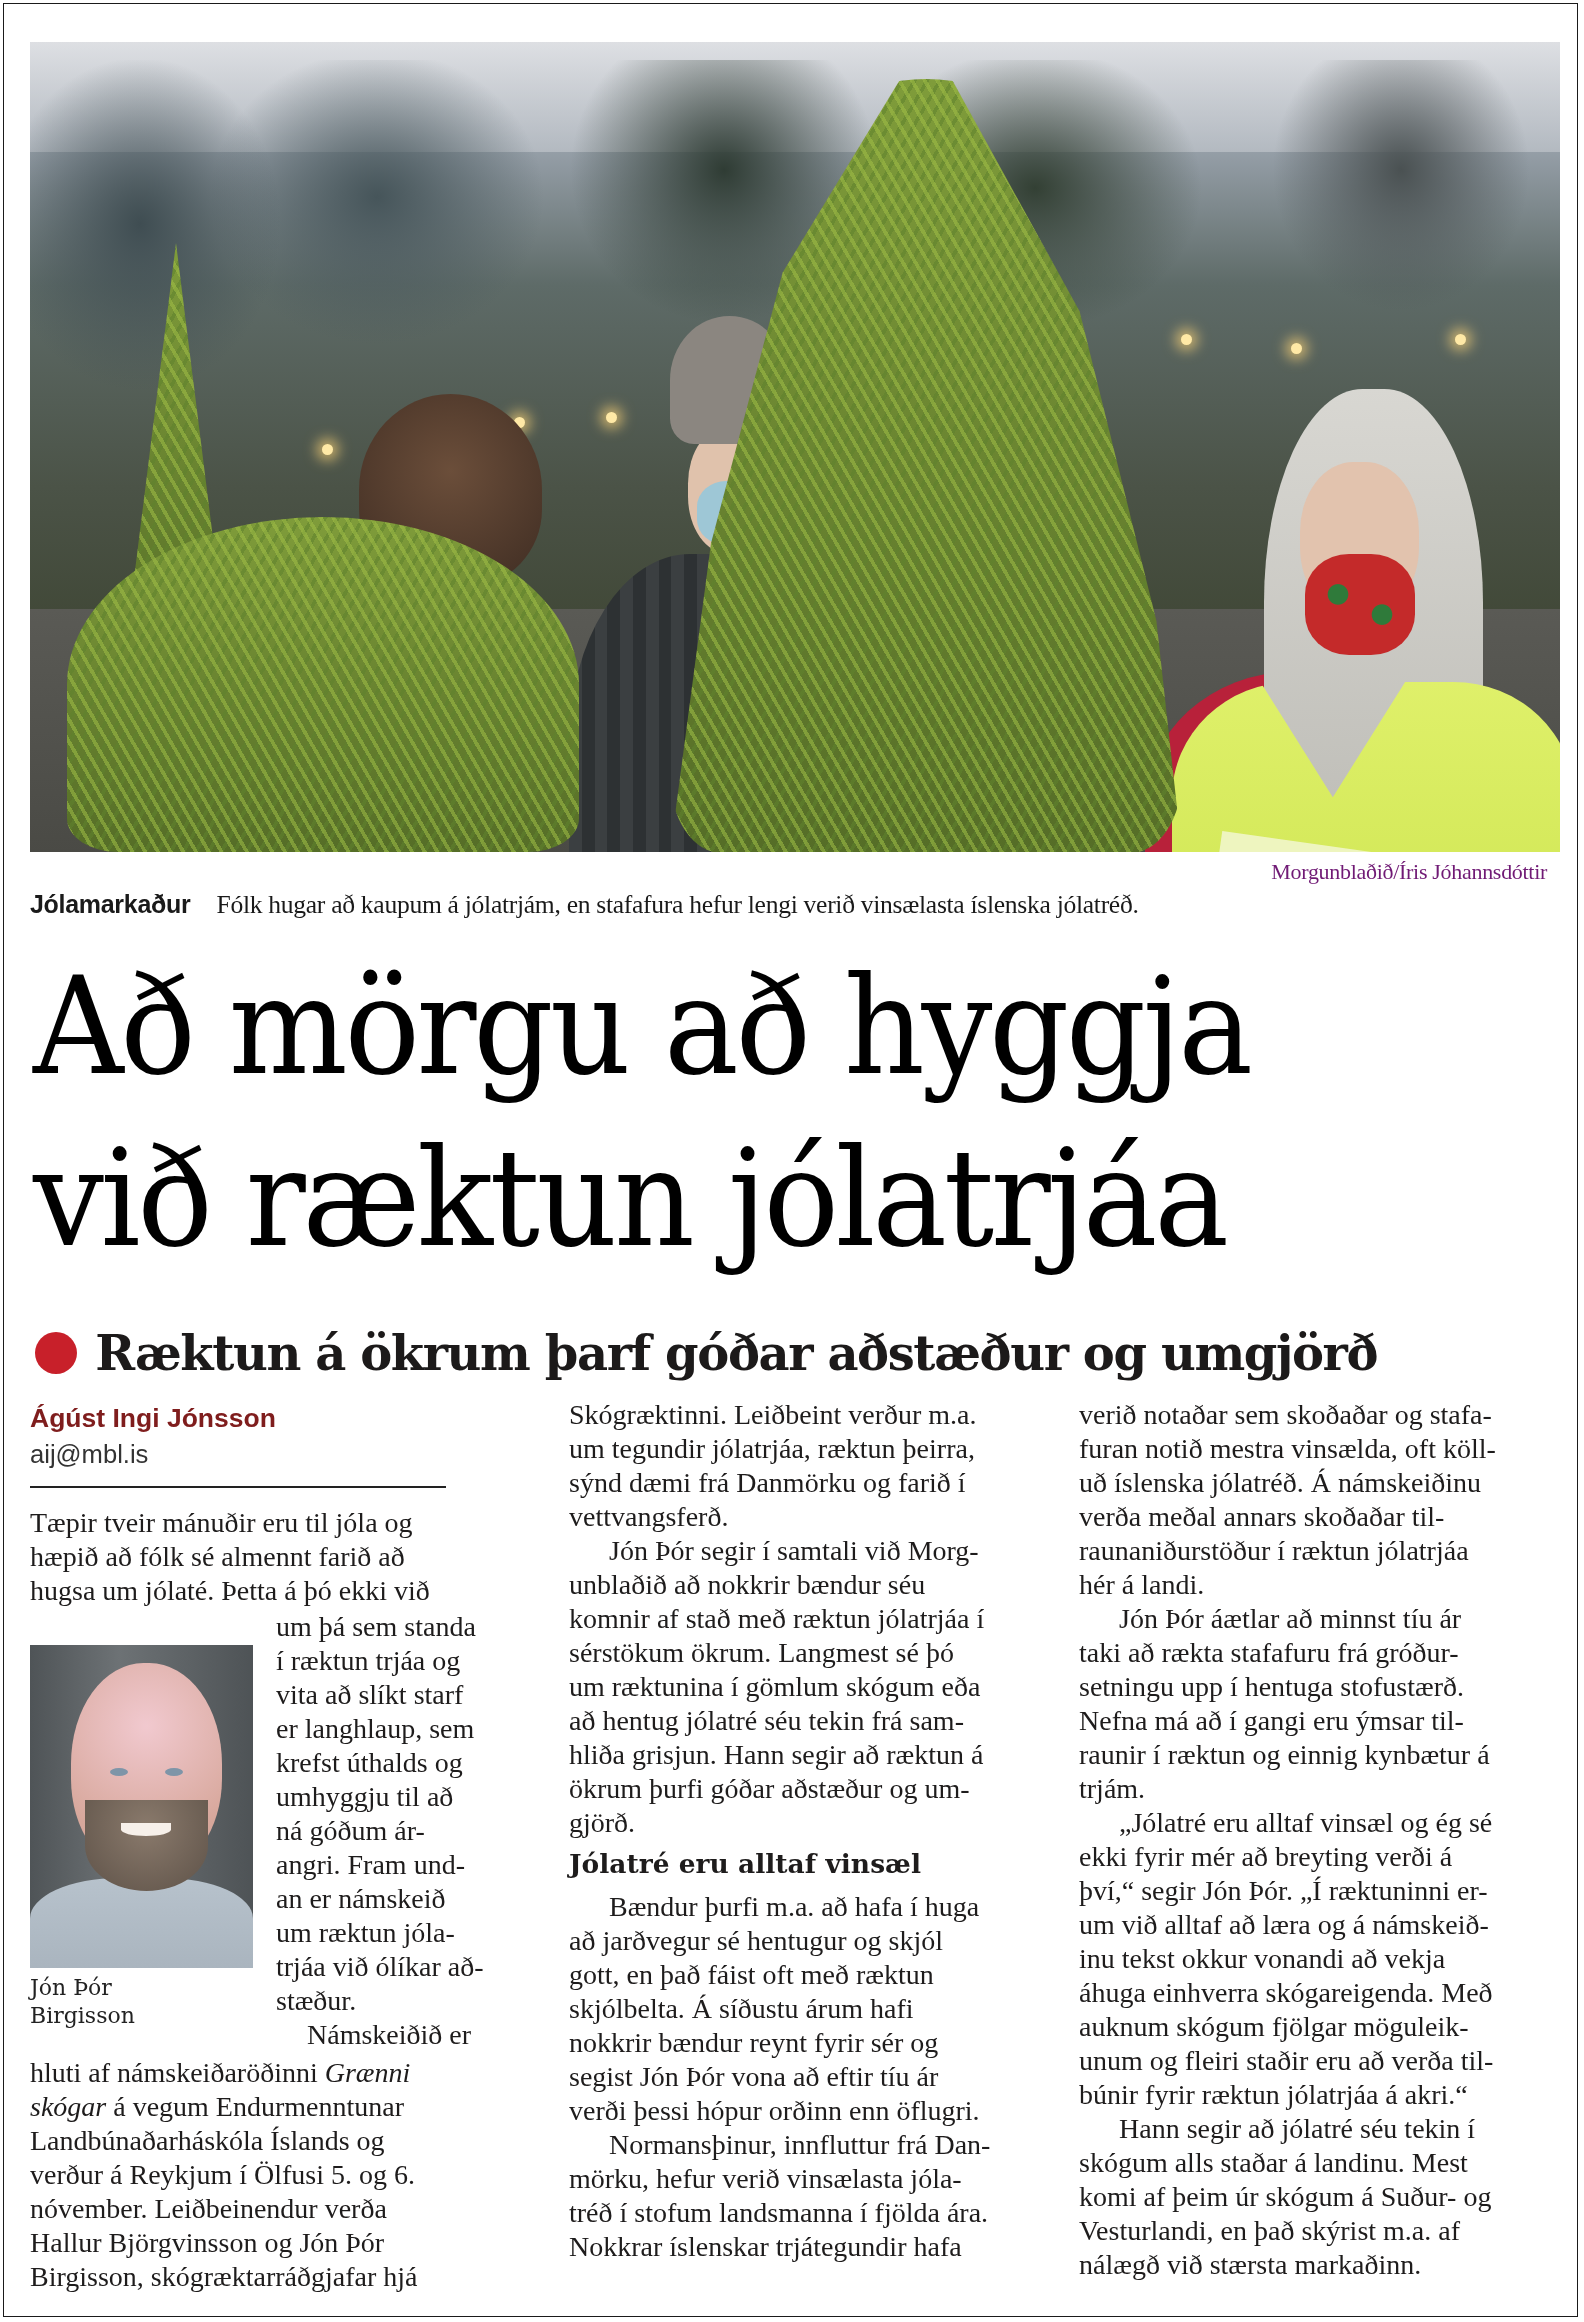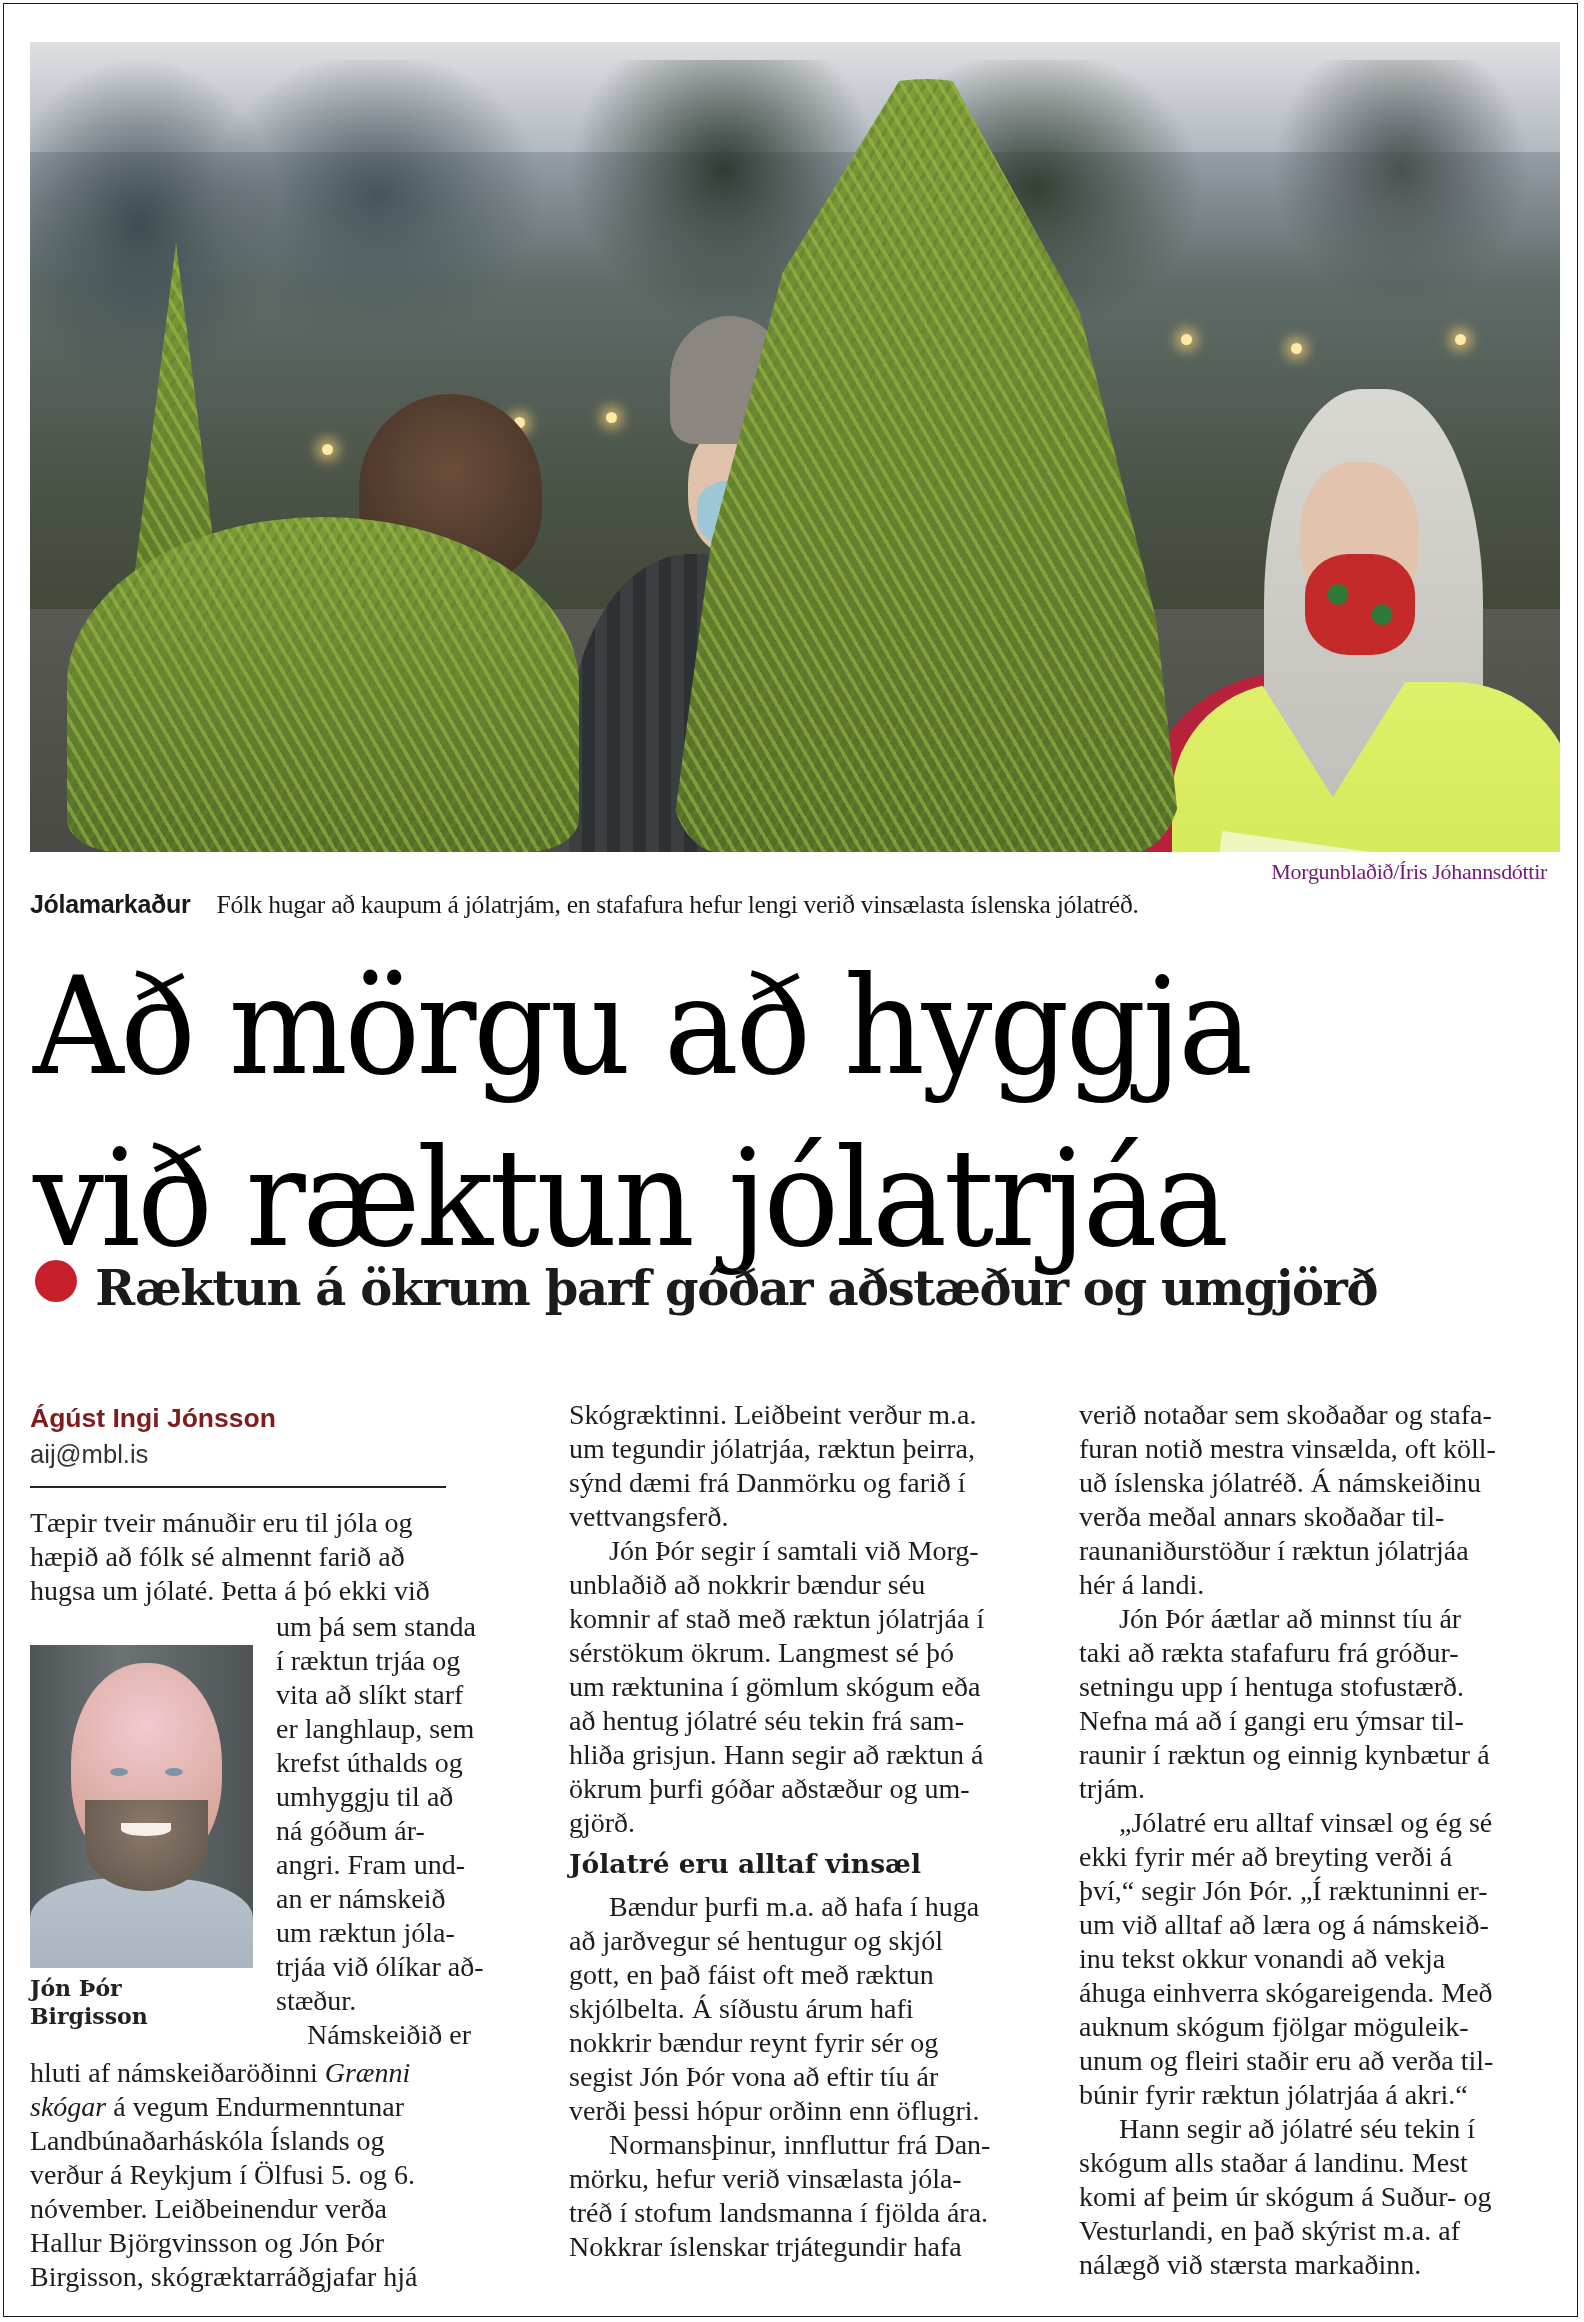--- a/index.html
+++ b/index.html
@@ -57,21 +57,21 @@
   .credit { position:absolute; right:37px; top:859px; font-family:"Liberation Serif", serif;
             font-size:22px; color:#701a75; letter-spacing:-0.3px; }
   .caption { position:absolute; left:30px; top:890px; width:1535px; font-family:"Liberation Serif", serif;
              font-size:25.6px; font-weight:bold; color:#1a1a1a; white-space:nowrap; letter-spacing:-0.3px; }
   .caption .kicker { font-family:"Liberation Sans", sans-serif; font-weight:bold; font-size:25px; }
   .caption .text { font-weight:normal;margin-left:20px; }
 
   .headline { position:absolute; left:33px; top:941px; width:1535px; font-family:"DejaVu Serif", serif;
               font-size:135px; line-height:172px; font-weight:normal; color:#000; letter-spacing:-3.7px; transform:scaleX(0.93); transform-origin:left top; }
   .headline div { white-space:nowrap; }
-  .subhead { position:absolute; left:35px; top:1260px; height:55px; display:flex; }
+  .subhead { position:absolute; left:35px; top:1325px; height:55px; display:flex; align-items:center; }
   .subhead .dot { width:42px; height:42px; border-radius:50%; background:#c8202a; margin-right:18.3px; }
   .subhead .text { font-family:"DejaVu Serif", serif; font-weight:bold; font-size:48px; color:#1c1a1a;
                    letter-spacing:-1.4px; white-space:nowrap; }
 
   .byline-name { position:absolute; left:30px; top:1403px; font-family:"Liberation Sans", sans-serif;
                  font-size:26.5px; font-weight:bold; color:#7f1d1d; }
   .byline-email { position:absolute; left:30px; top:1440px; font-family:"Liberation Sans", sans-serif;
                   font-size:25.6px; color:#333; }
   .byline-rule { position:absolute; left:30px; top:1486px; width:416px; height:1.8px; background:#222; }
 
@@ -88,21 +88,21 @@
   .portrait { position:absolute; left:30px; top:1645px; width:223px; height:323px; overflow:hidden;
               background:linear-gradient(90deg,#4f5457,#6d7275 40%,#4e5356); }
   .portrait .head { position:absolute; left:41px; top:18.3px; width:151px; height:210px; border-radius:48% 48% 45% 45%;
                     background:radial-gradient(circle at 50% 30%,#f1c9cf,#d7a79b 70%); }
   .portrait .beard { position:absolute; left:55px; top:155px; width:123px; height:91px; border-radius:0 0 50% 50%;
                      background:radial-gradient(circle at 50% 30%,#8a7a6c,#5e5248); }
   .portrait .mouth { position:absolute; left:91px; top:178px; width:50px; height:12.8px; border-radius:0 0 50% 50%; background:#f7f0ea; }
   .portrait .eye { position:absolute; top:123px; width:18.3px; height:8.2px; border-radius:50%; background:#7e95a8; }
   .portrait .hoodie { position:absolute; left:0; top:233px; width:223px; height:101px; border-radius:40% 40% 0 0;
                       background:linear-gradient(180deg,#b7c2cc,#a8b3bd); }
-  .portrait-caption { position:absolute; left:30px; top:1974px; font-family:"DejaVu Serif", serif; font-weight:bold;
+  .portrait-caption { position:absolute; left:30px; top:1974px; font-family:"DejaVu Serif", serif; font-weight:normal;
                       font-size:22px; line-height:28px; color:#222; }
 </style>
 </head>
 <body>
 
 <div class="frame"></div>
 
 <div class="photo">
   <div class="sky"></div>
   <div class="bg-trees"></div>

